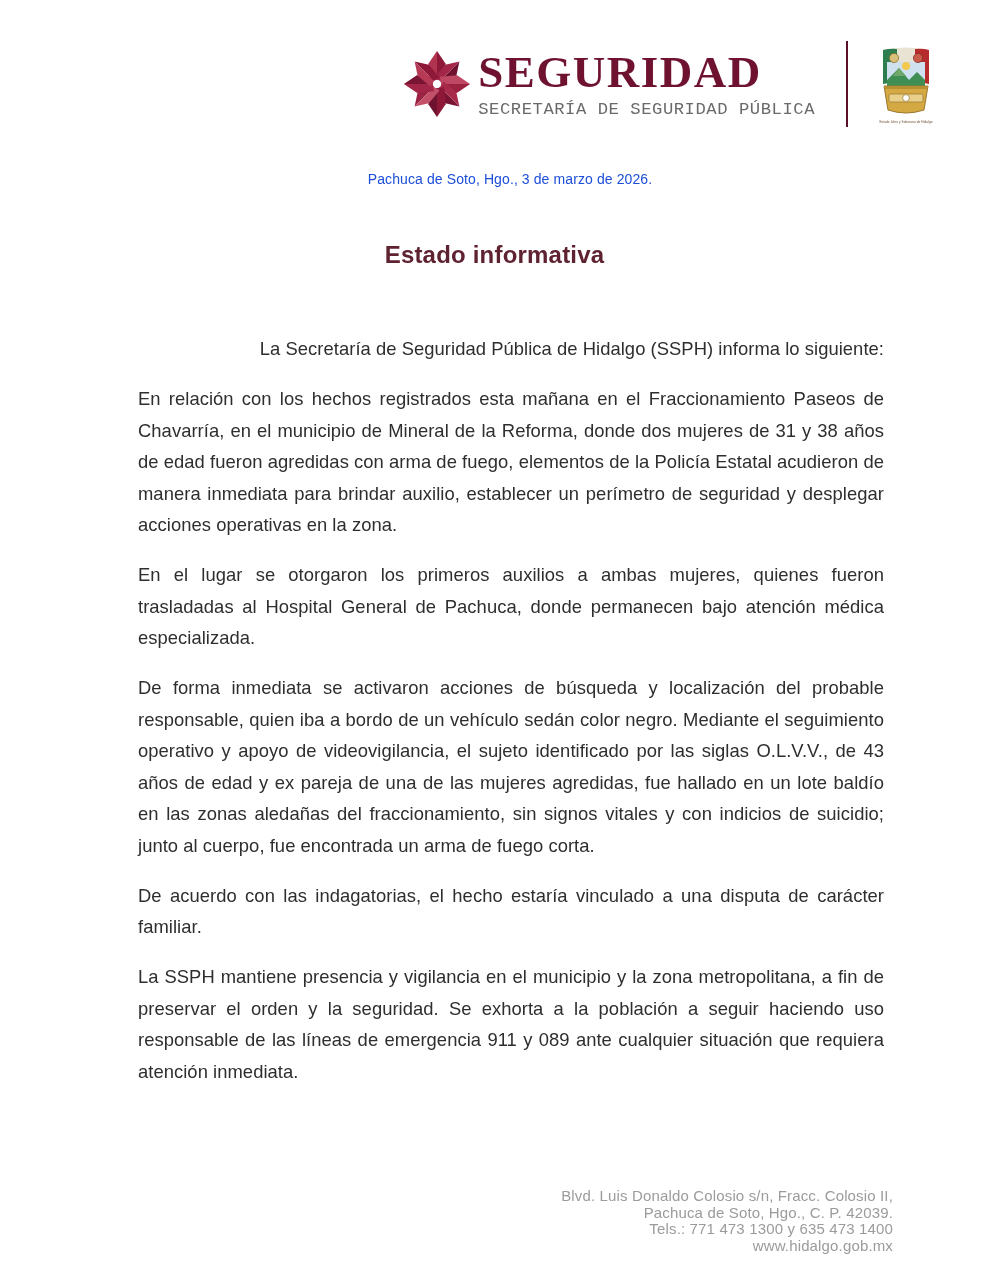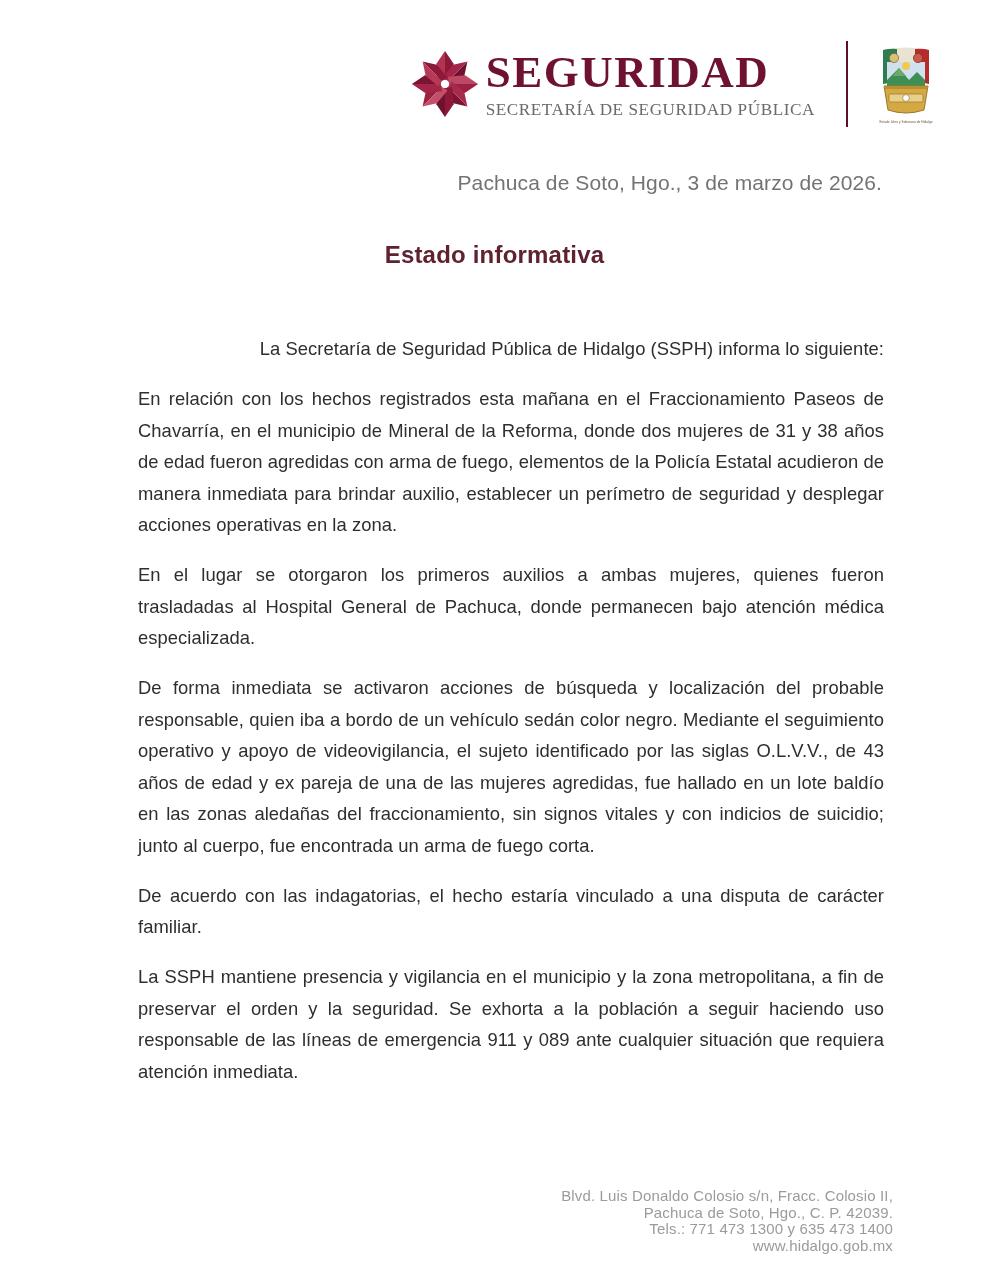--- a/index.html
+++ b/index.html
@@ -52,21 +52,21 @@
   .wordmark-main {
     font-family: "Liberation Serif", serif;
     font-weight: bold;
     font-size: 45px;
     letter-spacing: 1.5px;
     color: #6E1230;
     line-height: 1.02;
     white-space: nowrap;
   }
   .wordmark-sub {
-    font-family: Liberation Serif, serif;
+    font-family: Liberation Mono, monospace;
     font-weight: 400;
     font-size: 17.2px;
     letter-spacing: 0.55px;
     color: #6a6a6a;
     margin-top: 5px;
     white-space: nowrap;
   }
   .header-divider {
     width: 2px;
     height: 86px;
@@ -92,23 +92,23 @@
     color: #6a4a2a;
     line-height: 1.25;
   }
 
   
   .date-line {
     position: absolute;
     top: 171px;
     left: 138px;
     width: 744px;
-    text-align: right;
-    font-size: 21px;
-    color: #737373;
+    text-align: center;
+    font-size: 14px;
+    color: #1d4ed8;
     letter-spacing: 0.1px;
   }
 
   
   .doc-title {
     position: absolute;
     top: 241px;
     left: 0;
     width: 989px;
     text-align: center;

